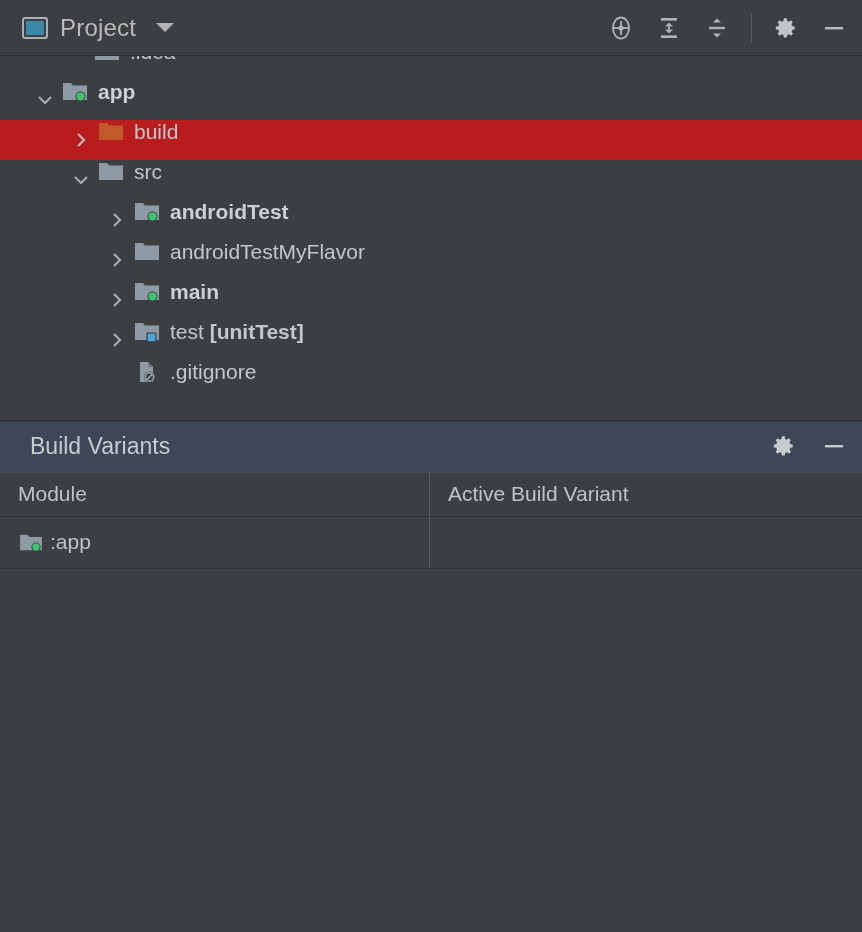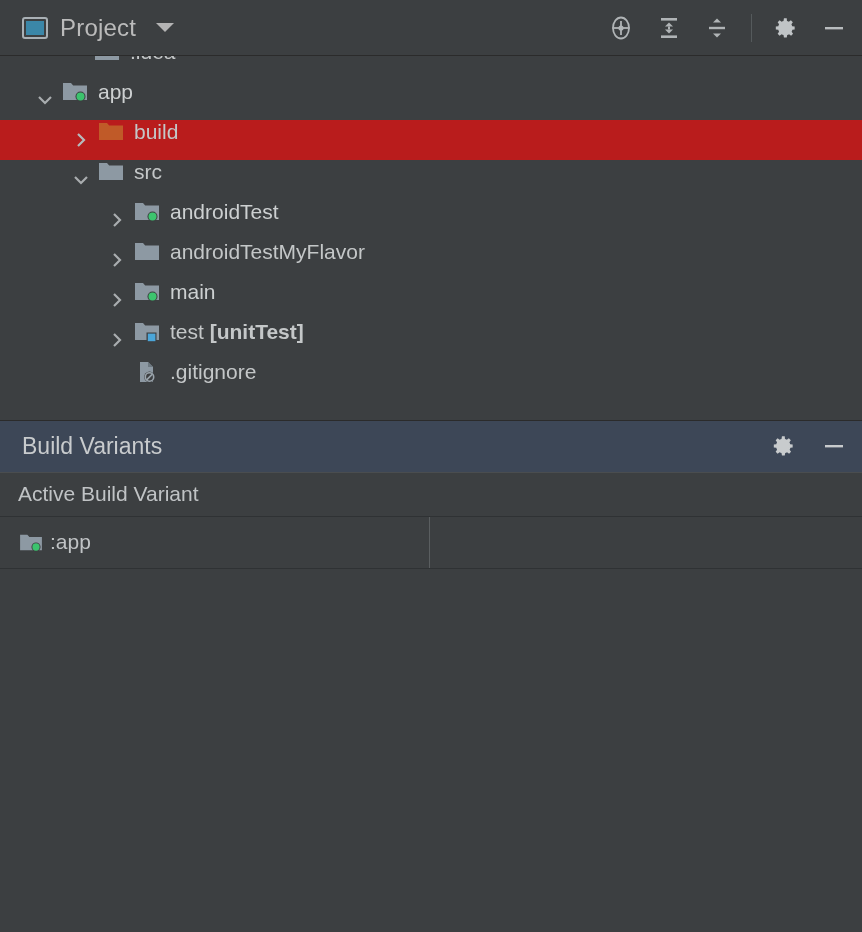--- a/index.html
+++ b/index.html
@@ -55,29 +55,29 @@
   }
   .row.selected { background: #b91c1c; }
   .chev {
     width: 30px; height: 40px; flex: 0 0 30px;
     display: flex; align-items: center; justify-content: center;
   }
   .chev svg { display: block; }
   .ico { width: 30px; flex: 0 0 30px; display: flex; align-items: center; justify-content: center; margin-right: 8px; }
   .ico svg { display: block; }
   .label { overflow: hidden; text-overflow: ellipsis; }
-  .label.bold { font-weight: normal; color: #cdd0d1; }
+  .label.bold { font-weight: bold; color: #cdd0d1; }
   .label .suffix-bold { font-weight: bold; }
 
   
   .bv-header {
     flex: 0 0 52px; height: 52px;
     background: #3d4757;
     display: flex; align-items: center;
-    padding: 0 14px 0 22px;
+    padding: 0 14px 0 30px;
     border-top: 1px solid #2b2b2b;
   }
   .bv-title { font-size: 23px; color: #c8cbcd; }
   .bv-actions { margin-left: auto; display: flex; align-items: center; gap: 22px; }
 
   .bv-table { flex: 0 0 auto; background: #3c3f41; }
   .bv-thead, .bv-row { display: flex; }
   .bv-thead {
     height: 45px;
     border-bottom: 1px solid #2f3234;
@@ -305,20 +305,21 @@
     <span class="hdr-btn">
       <svg width="26" height="26" viewBox="0 0 26 26">
           <rect x="4" y="12" width="18" height="2.4" fill="#c8cbcd"></rect>
         </svg>
     </span>
   </div>
 </div>
 
 <div class="bv-table">
   <div class="bv-thead">
+    <div class="bv-th bv-col-module">Module</div>
     <div class="bv-th bv-col-variant">Active Build Variant</div>
   </div>
   <div class="bv-row">
     <div class="bv-td bv-col-module">
       <span class="ico">
         <svg width="24" height="20" viewBox="0 0 26 22">
           <path fill="#8d99a3" d="M1 3h8l2.2 2.6H25V20H1z"></path>
           <circle cx="18.5" cy="16.5" r="5" fill="#3c3f41"></circle>
           <circle cx="18.5" cy="16.5" r="4" fill="#3cc46e"></circle>
         </svg>

